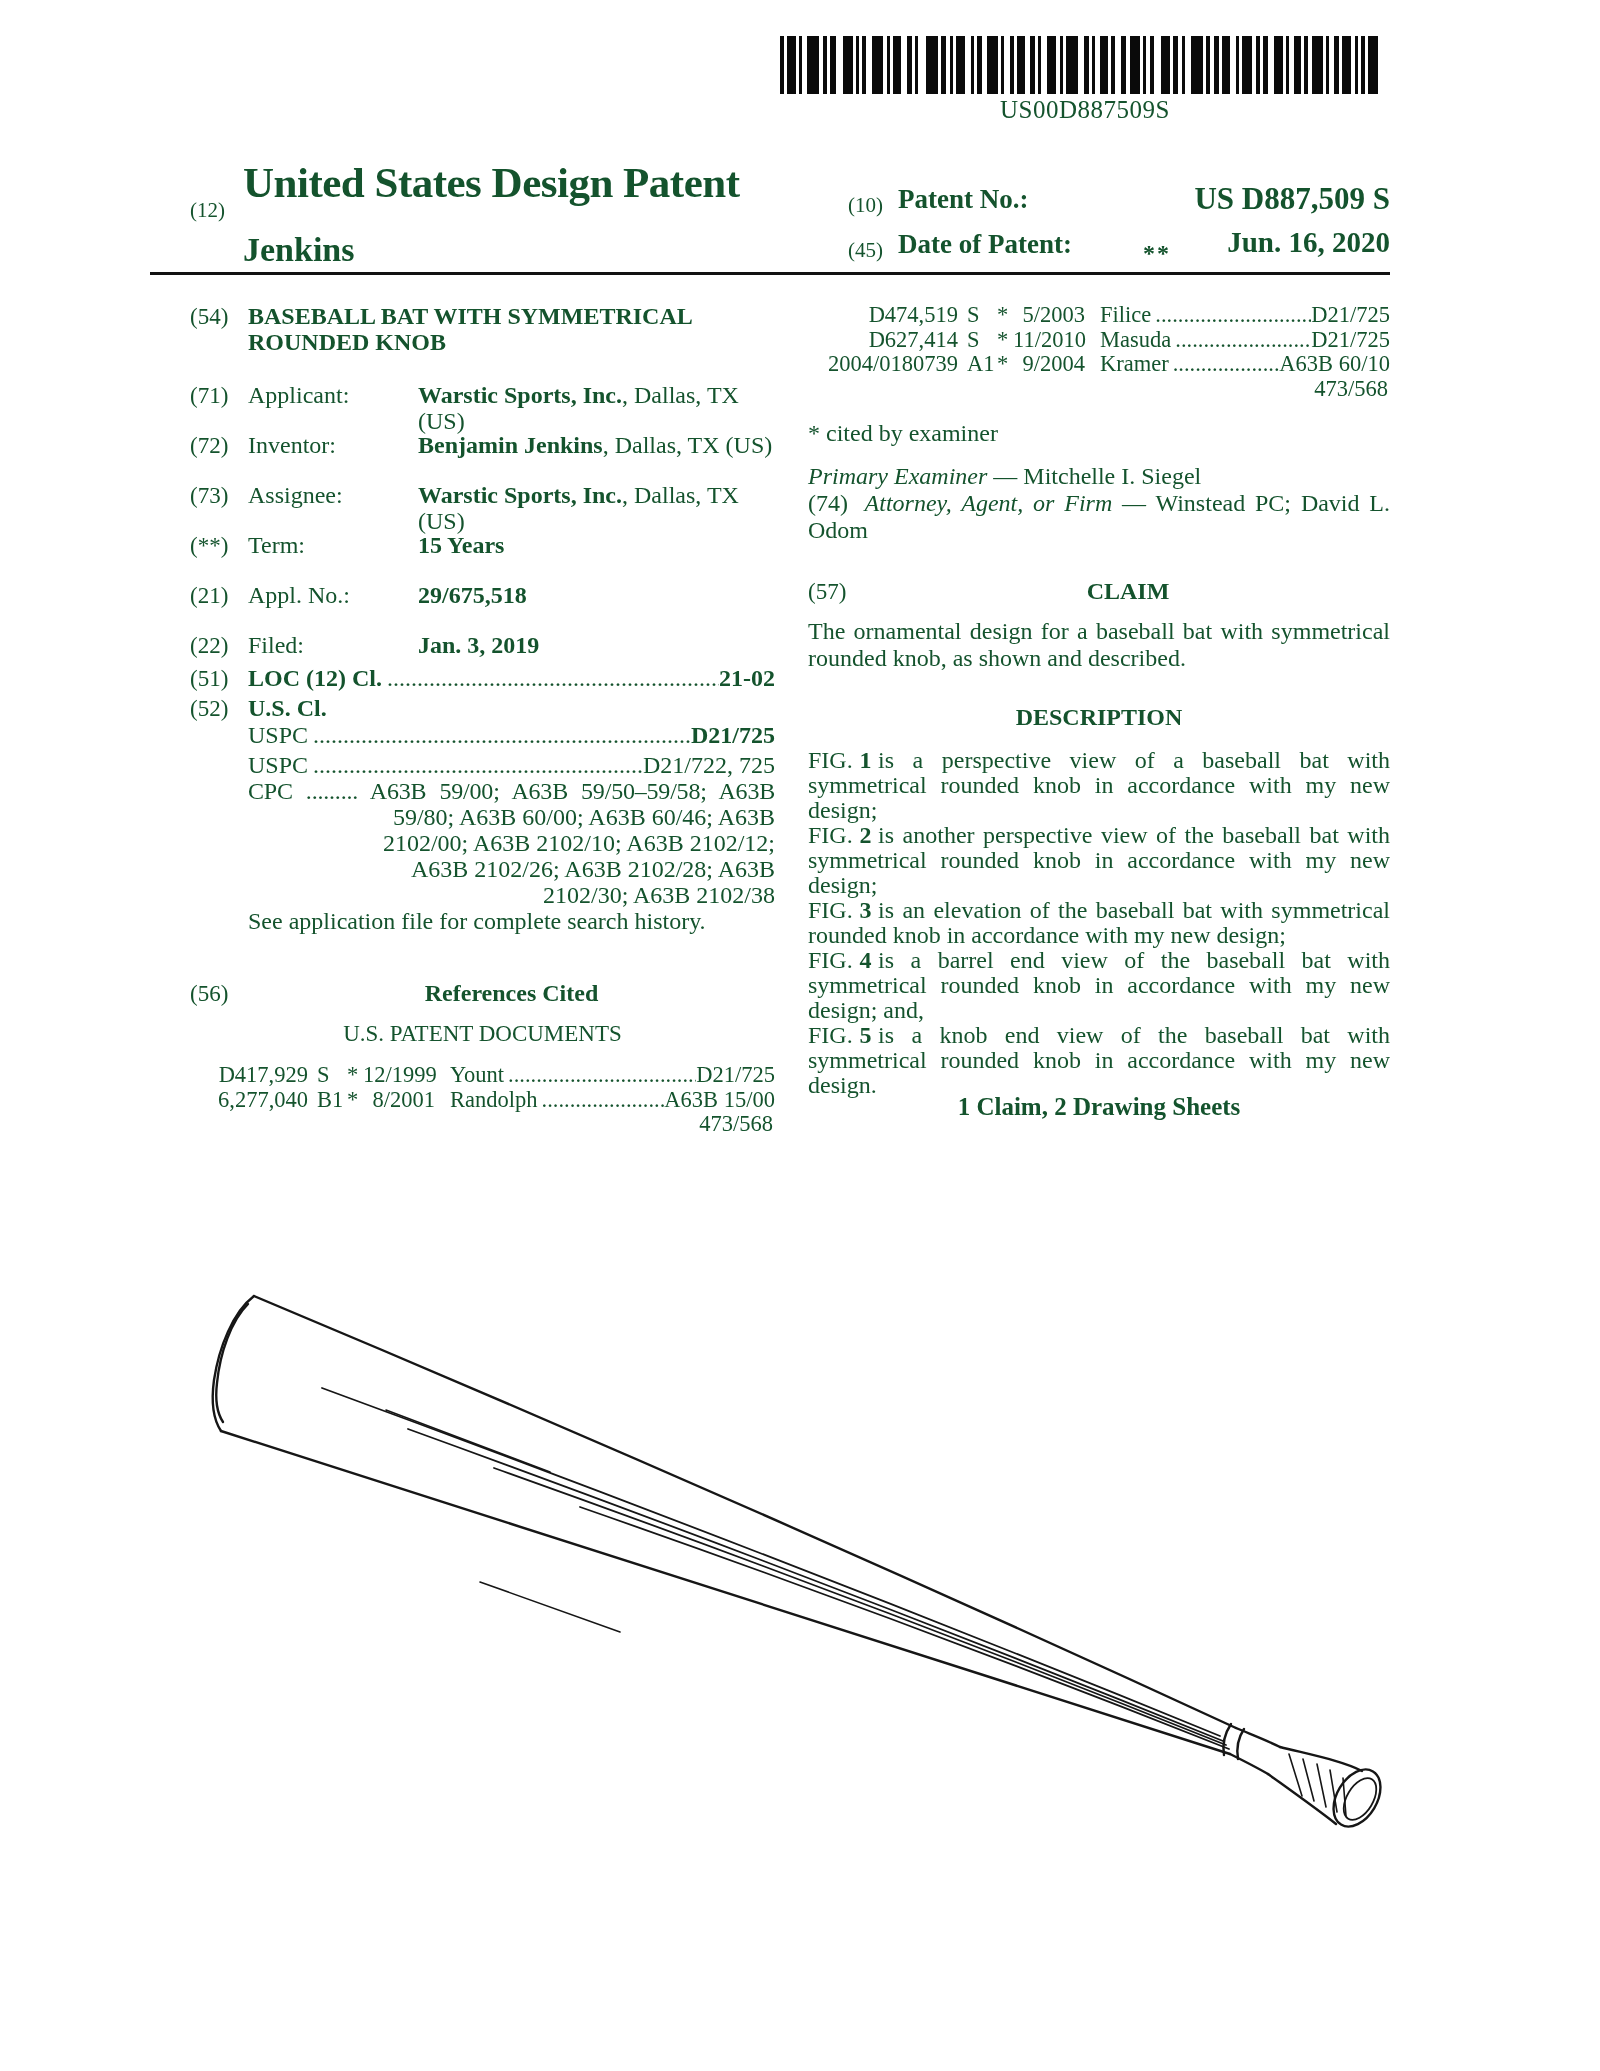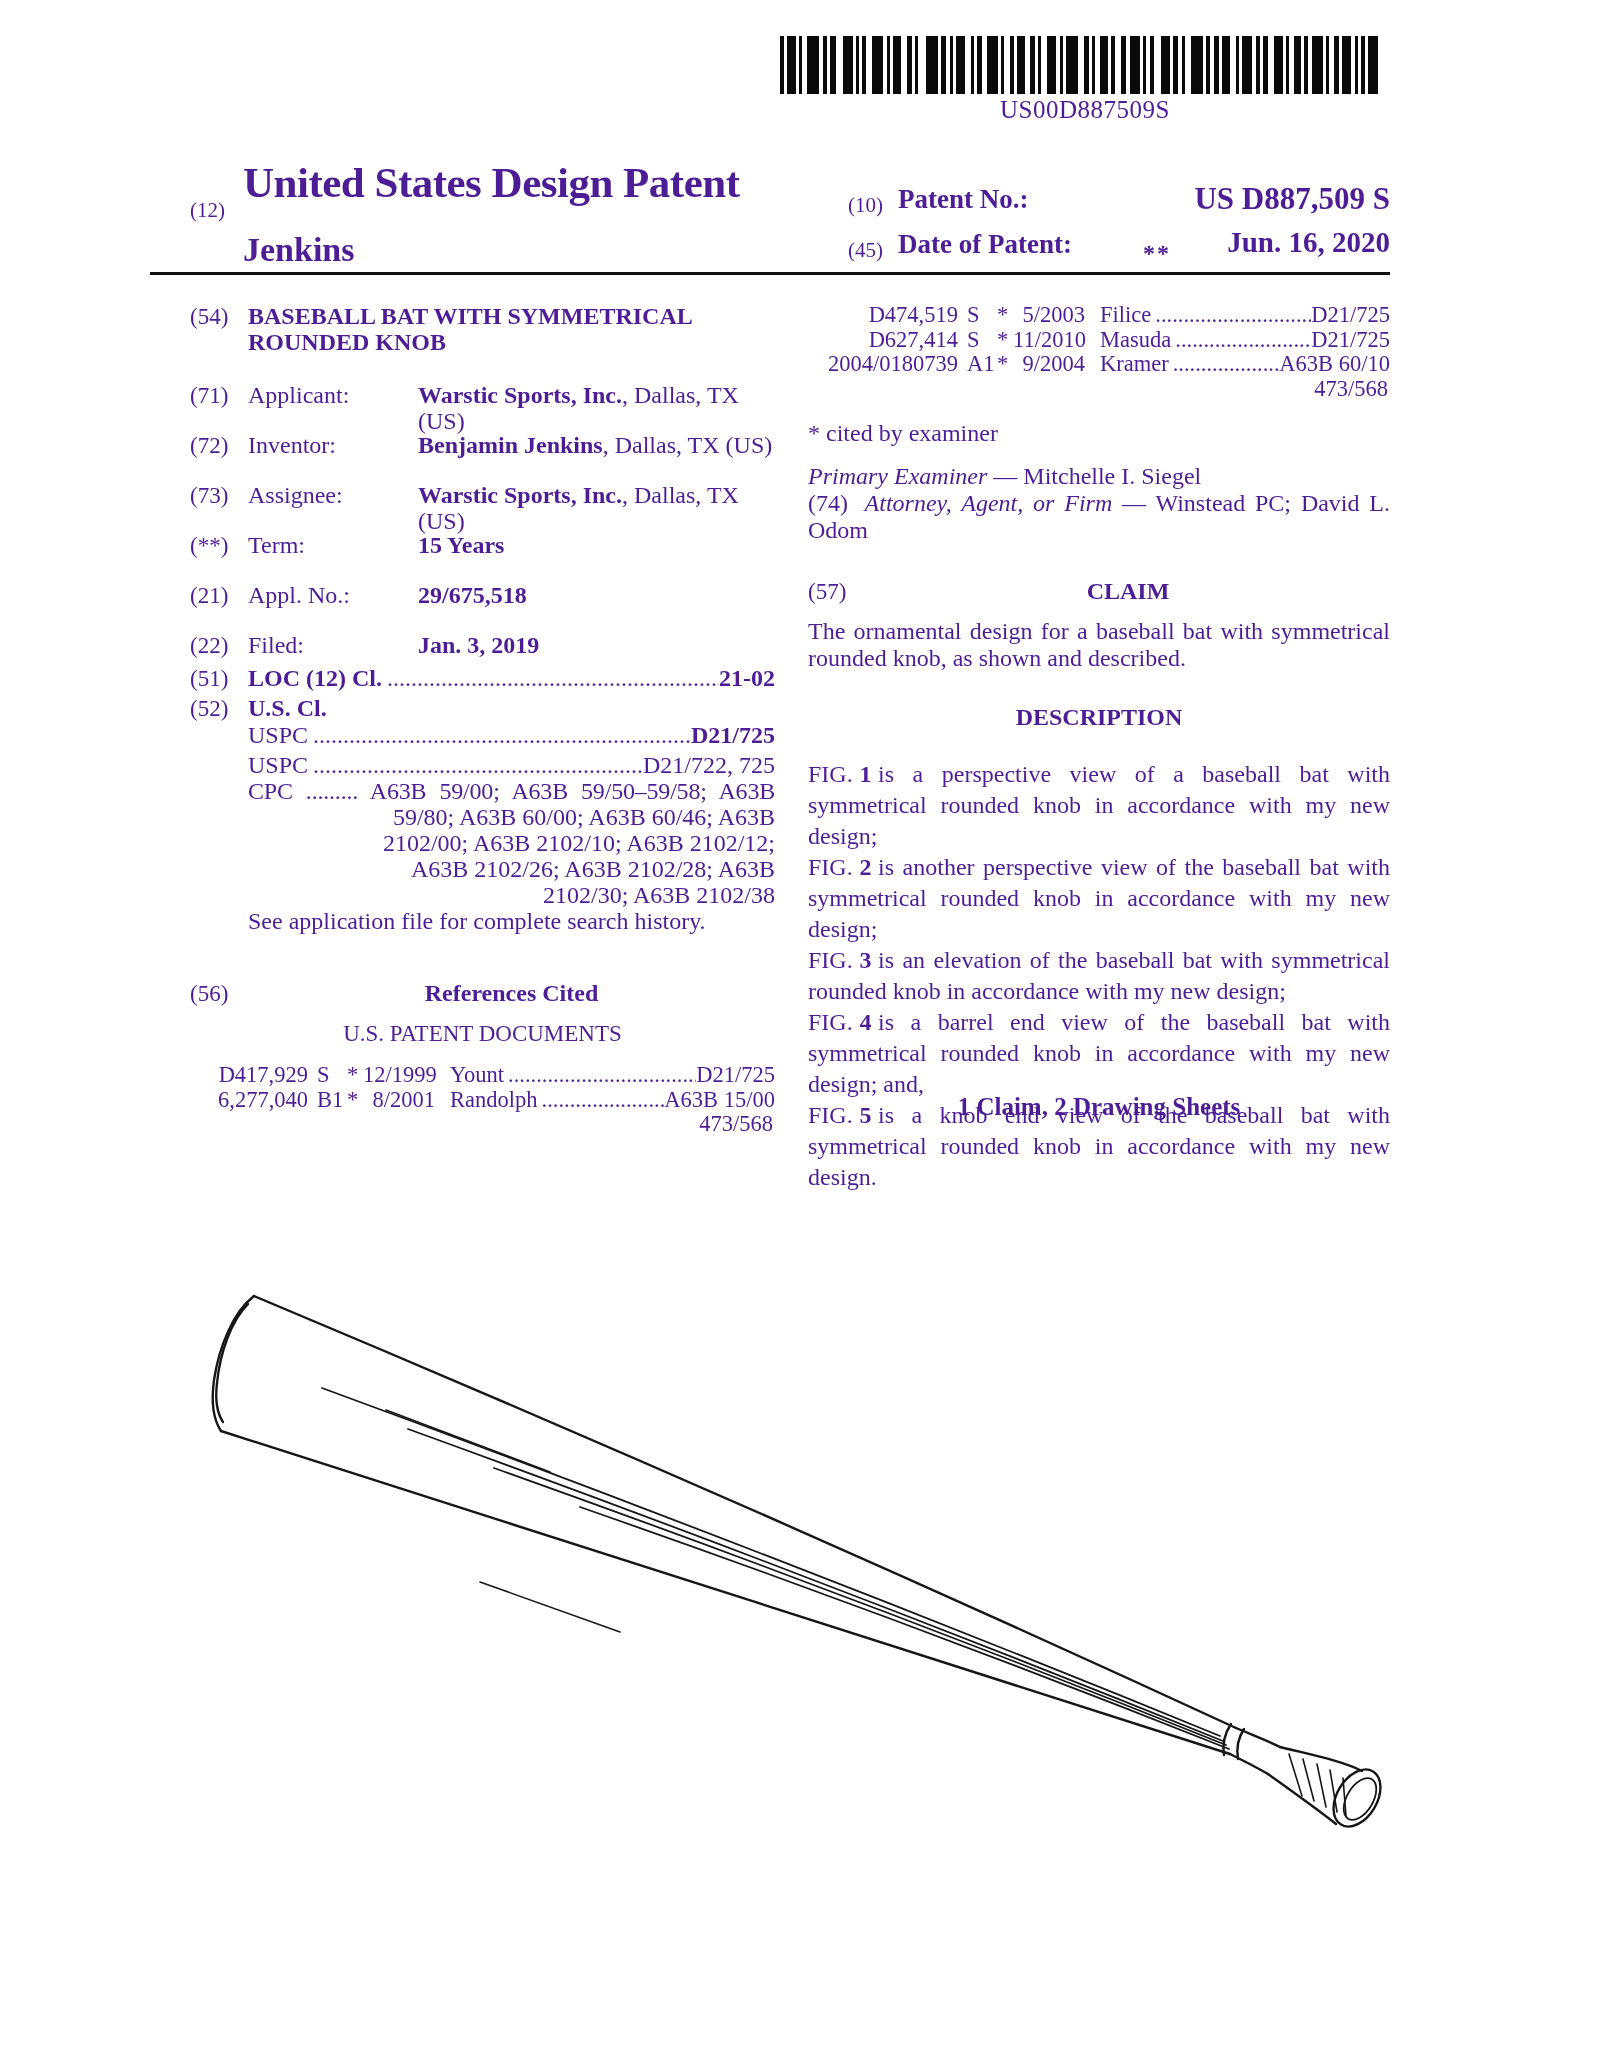--- a/index.html
+++ b/index.html
@@ -1,17 +1,17 @@
 <!DOCTYPE html>
 <html><head>
 <meta charset="utf-8">
 <style>
   html,body{margin:0;padding:0;background:#888;}
   .page{position:relative;width:1600px;height:2071px;background:#ffffff;overflow:hidden;
-        font-family:"Liberation Serif","DejaVu Serif",serif;color:#4c1d95;}
+        font-family:"Liberation Serif","DejaVu Serif",serif;color:#14532d;}
   .abs{position:absolute;}
   
   .barcode{left:780px;top:36px;width:610px;height:58px;}
   .barcode-text{left:780px;top:96px;width:610px;text-align:center;font-size:25px;letter-spacing:0.5px;}
   .kind-tag{left:190px;top:198px;font-size:21px;}
   .doc-title{left:243px;top:158px;font-size:43px;font-weight:bold;letter-spacing:-0.5px;white-space:nowrap;}
   .surname{left:243px;top:231px;font-size:34px;font-weight:bold;}
   .h-tag10{left:848px;top:193px;font-size:21px;}
   .h-lab10{left:898px;top:184px;font-size:27px;font-weight:bold;}
   .h-val10{left:1050px;top:181px;width:340px;text-align:right;font-size:31px;font-weight:bold;white-space:nowrap;}
@@ -328,21 +328,21 @@
   </div>
 
   <div class="abs rcol" style="top:618px;">
     <p class="prose" style="line-height:27px;">The ornamental design for a baseball bat with symmetrical rounded knob, as shown and described.</p>
   </div>
 
   <div class="abs rcol" style="top:704px;">
     <div class="center" style="font-weight:bold;">DESCRIPTION</div>
   </div>
 
-  <div class="abs rcol" style="top:748px;line-height:31px;margin-top:11px;">
+  <div class="abs rcol" style="top:748px;line-height:25px;">
     <p class="prose">
       <span class="gap">FIG.</span><b class="gap">1</b><span>is a perspective view of a baseball bat with symmetrical rounded knob in accordance with my new design;</span>
     </p>
     <p class="prose">
       <span class="gap">FIG.</span><b class="gap">2</b><span>is another perspective view of the baseball bat with symmetrical rounded knob in accordance with my new design;</span>
     </p>
     <p class="prose">
       <span class="gap">FIG.</span><b class="gap">3</b><span>is an elevation of the baseball bat with symmetrical rounded knob in accordance with my new design;</span>
     </p>
     <p class="prose">

